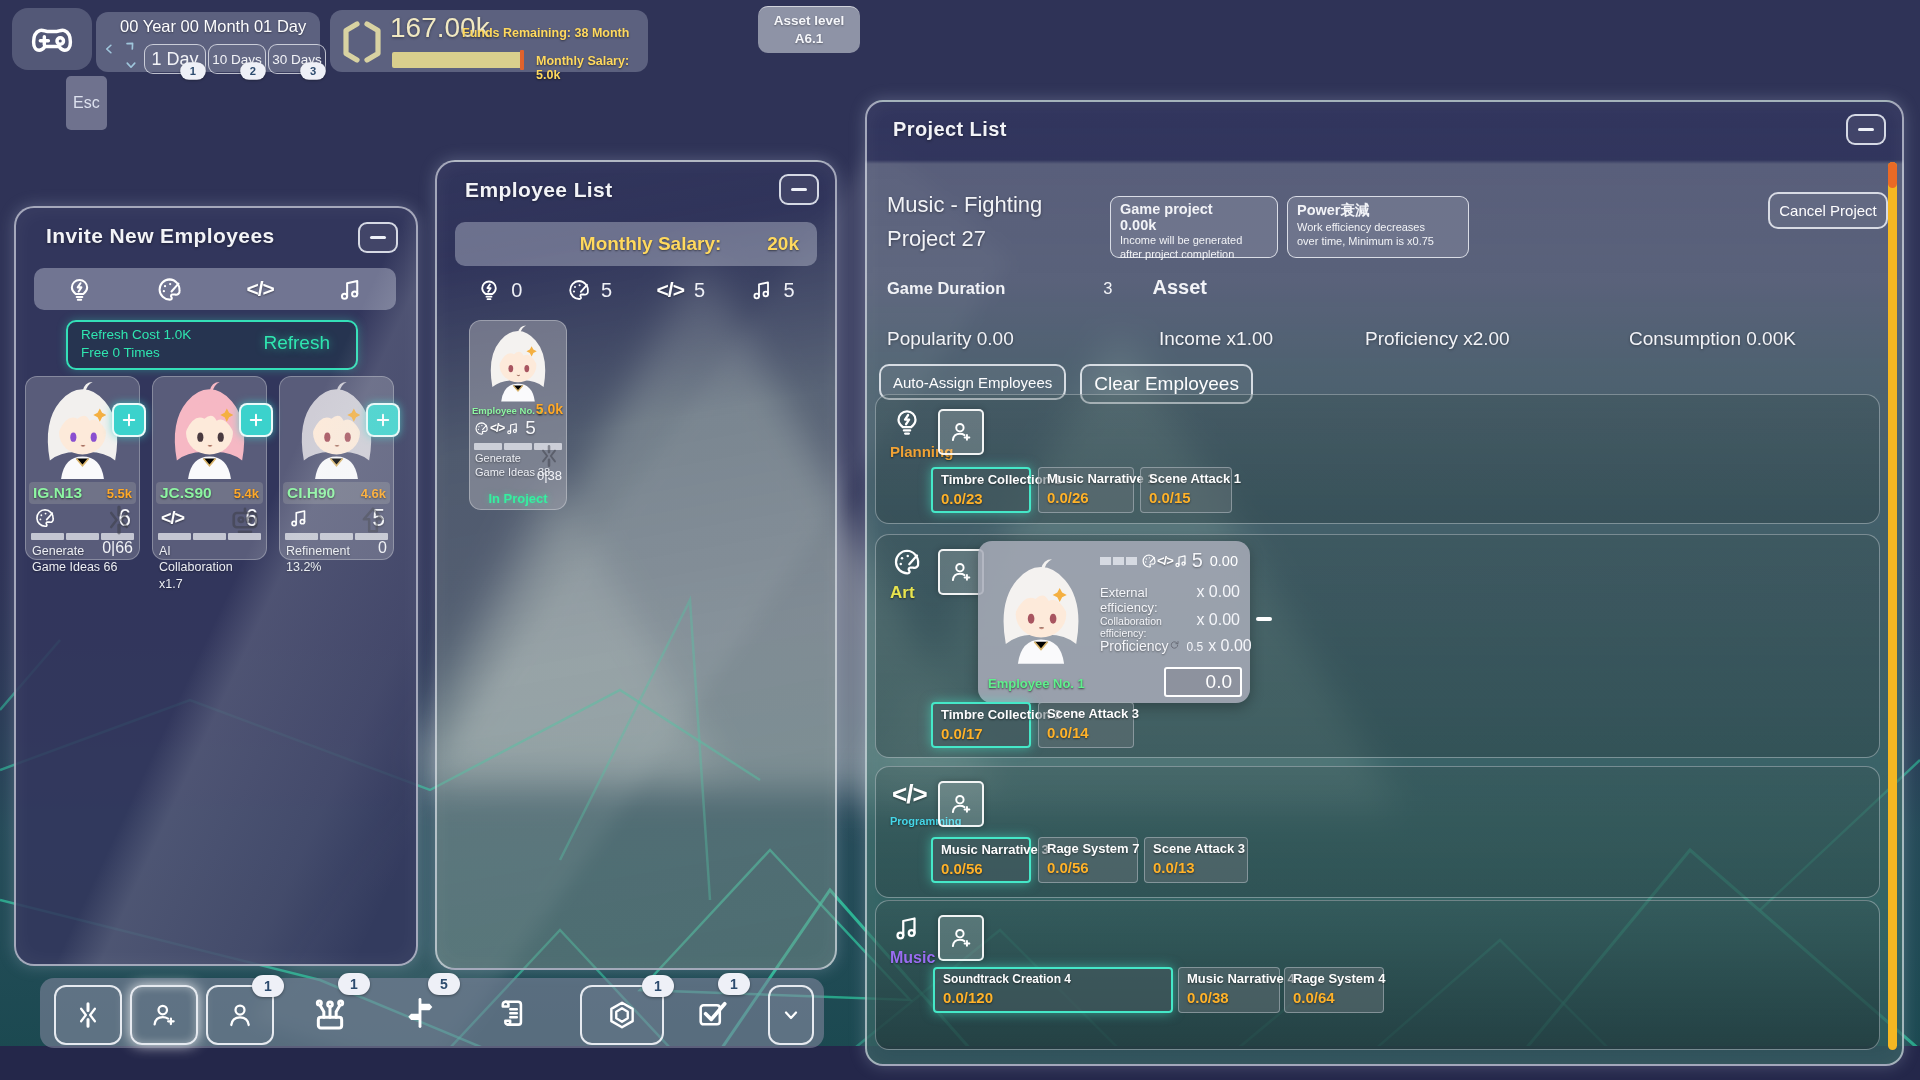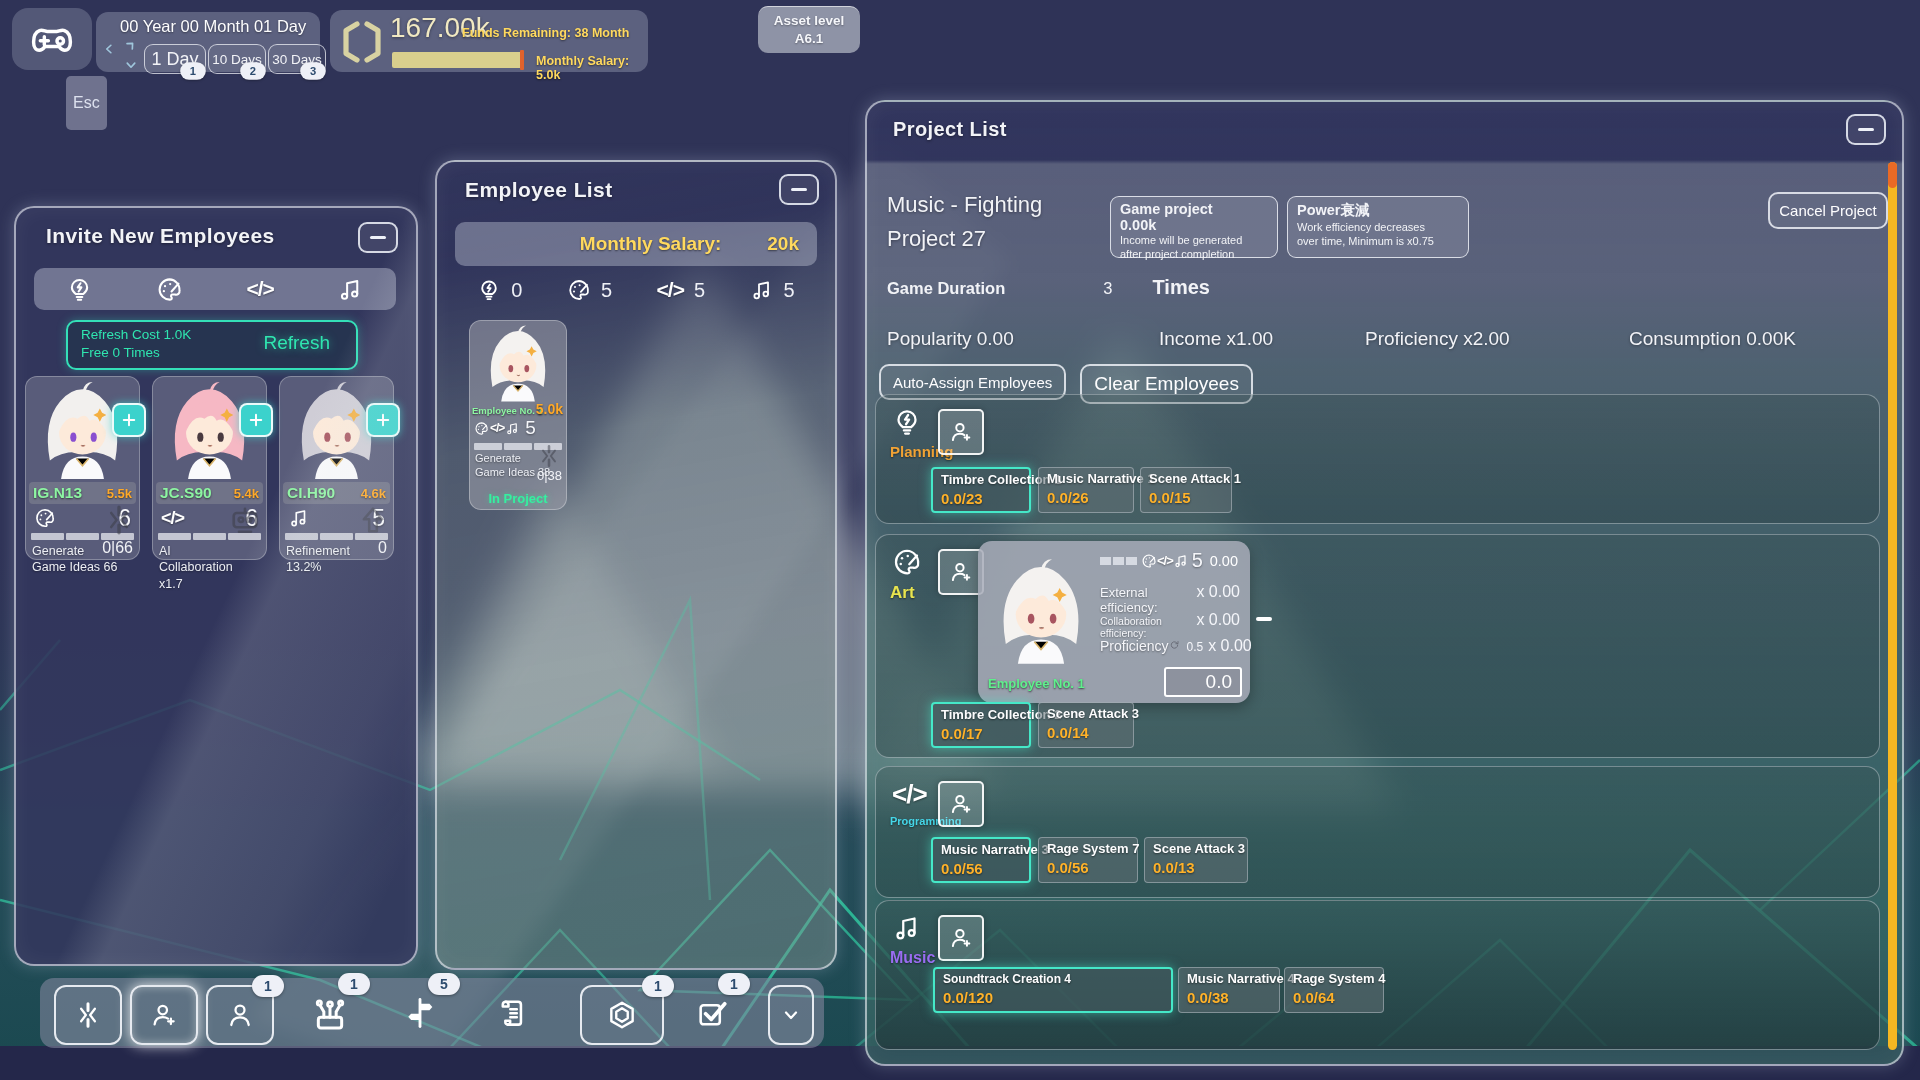--- a/index.html
+++ b/index.html
@@ -110,21 +110,21 @@
   .toolbar{position:absolute;left:40px;top:978px;width:784px;height:70px;border-radius:14px;background:rgba(128,133,156,.6);}
   .tbtn{position:absolute;top:7px;display:flex;align-items:center;justify-content:center;cursor:pointer;}
   .tbtn.bordered{border:2px solid rgba(245,247,252,.9);border-radius:12px;background:rgba(255,255,255,.04);}
   .tbtn.active{box-shadow:0 0 14px rgba(255,255,255,.85), inset 0 0 8px rgba(255,255,255,.4);}
   .tbtn .badgepill{top:-12px;right:-12px;}
 
   
   .project-panel{left:865px;top:100px;width:1035px;height:962px;
      background:linear-gradient(180deg,rgba(50,54,94,.94) 0px,rgba(50,54,94,.9) 58px,rgba(100,106,132,.8) 62px,
         rgba(106,116,136,.72) 180px,rgba(95,122,126,.66) 270px,rgba(82,126,120,.6) 400px,
-        rgba(70,120,114,.62) 640px,rgba(60,110,106,.68) 840px,rgba(52,96,96,.76) 100%);}
+        rgba(70,120,114,.62) 640px,rgba(60,110,106,.68) 840px,rgba(52,96,96,.76) 100%);border-radius:18px;}
   .project-title{position:absolute;left:26px;top:16px;font-size:20px;}
   .project-panel .minbtn{right:16px;top:12px;}
   .pscroll{position:absolute;right:5px;top:60px;bottom:14px;width:9px;border-radius:5px;background:#f5b722;cursor:pointer;}
   .pscroll i{position:absolute;left:0;right:0;top:0;height:26px;border-radius:5px;background:#ea6a25;}
   .pname{position:absolute;left:20px;font-size:22px;text-shadow:0 1px 3px rgba(0,0,0,.4);}
   .infobox{position:absolute;top:94px;height:62px;border:1.5px solid rgba(245,247,252,.8);border-radius:9px;
            background:rgba(128,133,155,.55);box-sizing:border-box;padding:4px 9px;}
   .infobox .t{display:flex;justify-content:space-between;font-size:14.5px;font-weight:bold;flex-direction:column;}
   .infobox .l{font-size:11px;line-height:1.3;color:#f2f3f6;}
   .cancelbtn{position:absolute;right:14px;top:90px;width:116px;height:33px;font-size:15px;}
@@ -642,21 +642,21 @@
       <div class="l">Work efficiency decreases</div>
       <div class="l">over time, Minimum is x0.75</div>
     </div>
     <div class="glowbtn cancelbtn">
         <span>Cancel Project</span>
       </div>
 
     <div class="durrow">
       <span class="durlab">Game Duration</span>
       <span class="durval">3</span>
-      <span class="durunit">Times</span>
+      <span class="durunit">Asset</span>
     </div>
 
     <div class="statrow">
       <span style="left:20px">Popularity 0.00</span>
       <span style="left:292px">Income x1.00</span>
       <span style="left:498px">Proficiency x2.00</span>
       <span style="left:762px">Consumption 0.00K</span>
     </div>
 
     <div class="actrow">

